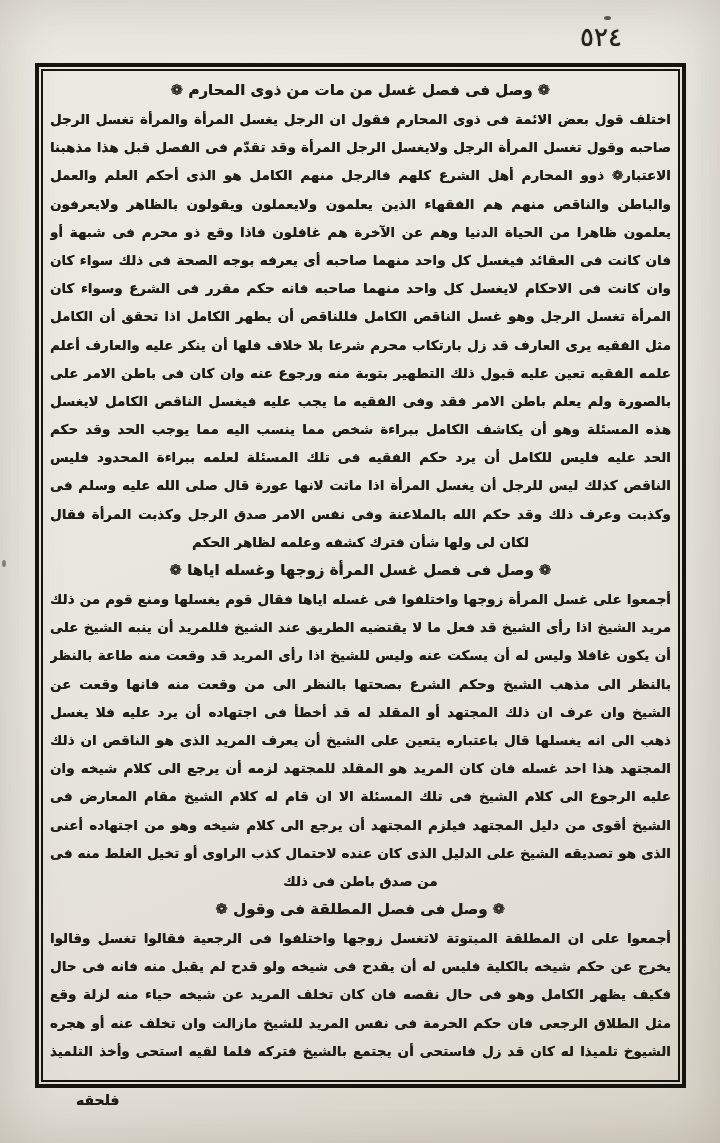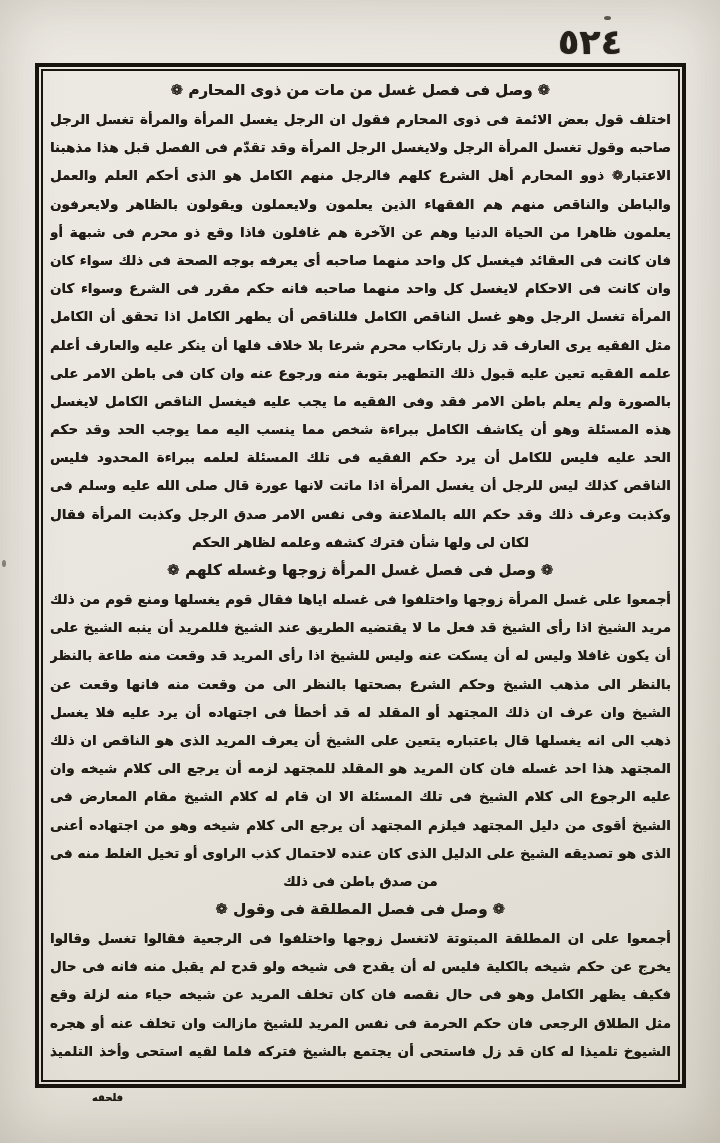--- a/index.html
+++ b/index.html
@@ -8,21 +8,21 @@
     font-family:"DejaVu Sans",sans-serif;
     background:#b8b3a8;
   }
   .paper{
     position:absolute;inset:0;
     background:linear-gradient(155deg,#edeae3 0%,#e9e6df 45%,#e2ded5 80%,#d9d4c9 100%);
     box-shadow:inset 0 0 60px rgba(90,82,66,.25);
   }
   .page-number{
     position:absolute;top:22px;right:98px;
-    font-size:35px;font-weight:700;color:#24201a;
+    font-size:26px;font-weight:400;color:#24201a;
     letter-spacing:2px;
     text-shadow:0 0 1px #24201a;
   }
   .frame{
     position:absolute;left:35px;top:63px;width:651px;height:1025px;
     border:4px solid #17140e;box-sizing:border-box;padding:2px;
     background:transparent;
   }
   .frame-inner{
     border:2px solid #17140e;height:100%;box-sizing:border-box;
@@ -39,22 +39,22 @@
     white-space:nowrap;overflow:hidden;
   }
   .line{
     font-size:13.5px;font-weight:700;line-height:28.2px;height:28.2px;
     overflow:hidden;
     text-shadow:0 0 .5px #2a251c;
   }
   .line.j{text-align:justify;text-align-last:justify;}
   .line.c{text-align:center;text-align-last:center;}
   .catchword{
-    position:absolute;left:92px;top:1092px;
-    direction:rtl;font-size:10px;font-weight:700;color:#211c14;
+    position:absolute;left:76px;top:1092px;
+    direction:rtl;font-size:14px;font-weight:700;color:#211c14;
     text-shadow:0 0 .6px #211c14;
   }
   .speck1{position:absolute;left:604px;top:16px;width:7px;height:4px;border-radius:50%;background:#3a342a;opacity:.8;}
   .speck2{position:absolute;left:2px;top:560px;width:4px;height:7px;border-radius:50%;background:#4a4438;opacity:.6;}
 </style>
 </head>
 <body>
 
 <div class="paper">
   <div class="speck1"></div>
@@ -75,21 +75,21 @@
           <div class="line j">وان كانت فى الاحكام لايغسل كل واحد منهما صاحبه فانه حكم مقرر فى الشرع وسواء كان كاملا وناقصا ومن رأى ان</div>
           <div class="line j">المرأة تغسل الرجل وهو غسل الناقص الكامل فللناقص أن يطهر الكامل اذا تحقق أن الكامل وقع فى شبهة ولابد</div>
           <div class="line j">مثل الفقيه يرى العارف قد زل بارتكاب محرم شرعا بلا خلاف فلها أن ينكر عليه والعارف أعلم بما فعل فان كان</div>
           <div class="line j">علمه الفقيه تعين عليه قبول ذلك التطهير بتوبة منه ورجوع عنه وان كان فى باطن الامر على صحة وان الفقيه أفتى</div>
           <div class="line j">بالصورة ولم يعلم باطن الامر فقد وفى الفقيه ما يجب عليه فيغسل الناقص الكامل لايغسل الكامل الناقص فى مثل</div>
           <div class="line j">هذه المسئلة وهو أن يكاشف الكامل ببراءة شخص مما ينسب اليه مما يوجب الحد وقد حكم الحاكم الناقص باقامة</div>
           <div class="line j">الحد عليه فليس للكامل أن يرد حكم الفقيه فى تلك المسئلة لعلمه ببراءة المحدود فليس للكامل فى مثل هذا أن يرد على</div>
           <div class="line j">الناقص كذلك ليس للرجل أن يغسل المرأة اذا ماتت لانها عورة قال صلى الله عليه وسلم فى المرأة التى لاعنت زوجها</div>
           <div class="line j">وكذبت وعرف ذلك وقد حكم الله بالملاعنة وفى نفس الامر صدق الرجل وكذبت المرأة فقال صلى الله عليه وسلم</div>
           <div class="line c">لكان لى ولها شأن فترك كشفه وعلمه لظاهر الحكم</div>
-          <div class="sec-header">❁‏ وصل فى فصل غسل المرأة زوجها وغسله كلهم ‏❁</div>
+          <div class="sec-header">❁‏ وصل فى فصل غسل المرأة زوجها وغسله اياها ‏❁</div>
           <div class="line j">أجمعوا على غسل المرأة زوجها واختلفوا فى غسله اياها فقال قوم يغسلها ومنع قوم من ذلك (الاعتبار فى هذا الفصل)</div>
           <div class="line j">مريد الشيخ اذا رأى الشيخ قد فعل ما لا يقتضيه الطريق عند الشيخ فللمريد أن ينبه الشيخ على ذلك لموضع احتمال</div>
           <div class="line j">أن يكون غافلا وليس له أن يسكت عنه وليس للشيخ اذا رأى المريد قد وقعت منه طاعة بالنظر الى مذهبه وهى معصية</div>
           <div class="line j">بالنظر الى مذهب الشيخ وحكم الشرع بصحتها بالنظر الى من وقعت منه فانها وقعت عن اجتهاد فليس للكامل وهو</div>
           <div class="line j">الشيخ وان عرف ان ذلك المجتهد أو المقلد له قد أخطأ فى اجتهاده أن يرد عليه فلا يغسل الرجل زوجته اذا ماتت ومن</div>
           <div class="line j">ذهب الى انه يغسلها قال باعتباره يتعين على الشيخ أن يعرف المريد الذى هو الناقص ان ذلك الامر قد أخطأ فيه</div>
           <div class="line j">المجتهد هذا احد غسله فان كان المريد هو المقلد للمجتهد لزمه أن يرجع الى كلام شيخه وان كان المريد هو المجتهد فيحرم</div>
           <div class="line j">عليه الرجوع الى كلام الشيخ فى تلك المسئلة الا ان قام له كلام الشيخ مقام المعارض فى الدلالة فحينئذ يكون كلام</div>
           <div class="line j">الشيخ أقوى من دليل المجتهد فيلزم المجتهد أن يرجع الى كلام شيخه وهو من اجتهاده أعنى رجوعه لرجحان ذلك الدليل</div>
           <div class="line j">الذى هو تصديقه الشيخ على الدليل الذى كان عنده لاحتمال كذب الراوى أو تخيل الغلط منه فى قياسه لما أثر فى نفسه</div>

